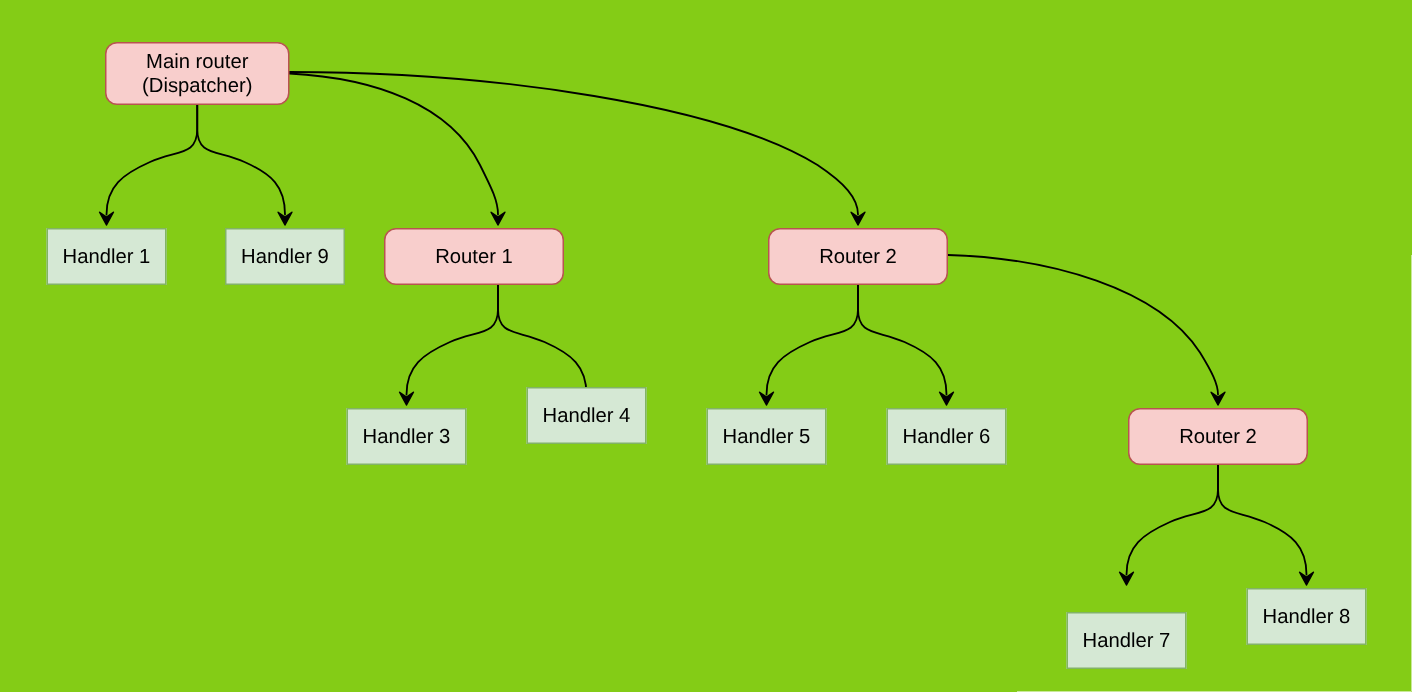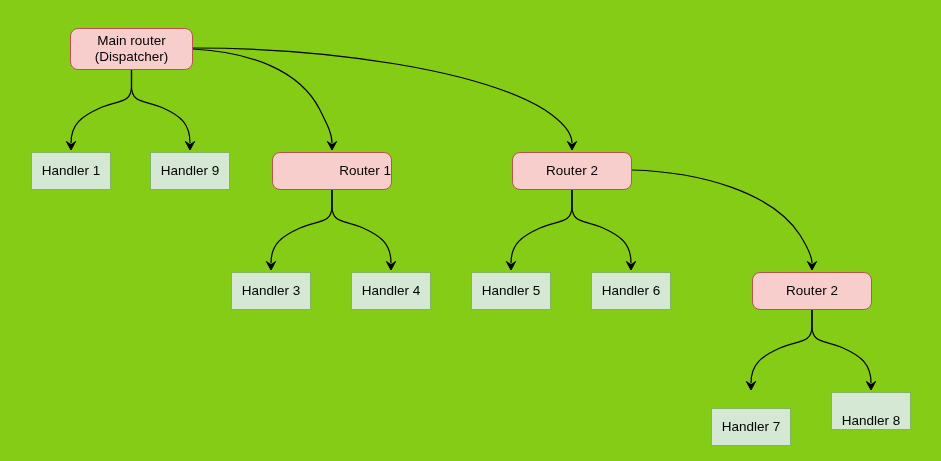--- a/index.html
+++ b/index.html
@@ -87,24 +87,24 @@
       <path class="edge-head" d="M 807.4 261.5 L 812 270 L 816.6 261.5 L 812 264.8 Z" fill="#000000"></path>
       <path class="edge-head" d="M 746.4 381.5 L 751 390 L 755.6 381.5 L 751 384.8 Z" fill="#000000"></path>
       <path class="edge-head" d="M 866.4 381.5 L 871 390 L 875.6 381.5 L 871 384.8 Z" fill="#000000"></path>
     </svg>
 
   <div id="nodes-layer">
       <div class="node node-router" style="left: 70px; top: 28px; width: 123px; height: 42px; background: rgb(248, 206, 204); border-color: rgb(184, 84, 80); color: rgb(0, 0, 0);"><span>Main router
 (Dispatcher)</span></div>
       <div class="node node-handler" style="left: 31px; top: 152px; width: 80px; height: 38px; background: rgb(213, 232, 212); border-color: rgb(130, 179, 102); color: rgb(0, 0, 0);"><span>Handler 1</span></div>
       <div class="node node-handler" style="left: 150px; top: 152px; width: 80px; height: 38px; background: rgb(213, 232, 212); border-color: rgb(130, 179, 102); color: rgb(0, 0, 0);"><span>Handler 9</span></div>
-      <div class="node node-router" style="left: 272px; top: 152px; width: 120px; height: 38px; background: rgb(248, 206, 204); border-color: rgb(184, 84, 80); color: rgb(0, 0, 0); justify-content: flex-end;"><span>Router 1</span></div>
+      <div class="node node-router" style="left: 256px; top: 152px; width: 120px; height: 38px; background: rgb(248, 206, 204); border-color: rgb(184, 84, 80); color: rgb(0, 0, 0);"><span>Router 1</span></div>
       <div class="node node-router" style="left: 512px; top: 152px; width: 120px; height: 38px; background: rgb(248, 206, 204); border-color: rgb(184, 84, 80); color: rgb(0, 0, 0);"><span>Router 2</span></div>
       <div class="node node-handler" style="left: 231px; top: 272px; width: 80px; height: 38px; background: rgb(213, 232, 212); border-color: rgb(130, 179, 102); color: rgb(0, 0, 0);"><span>Handler 3</span></div>
-      <div class="node node-handler" style="left: 351px; top: 272px; width: 80px; height: 38px; background: rgb(213, 232, 212); border-color: rgb(130, 179, 102); color: rgb(0, 0, 0);"><span>Handler 4</span></div>
+      <div class="node node-handler" style="left: 351px; top: 258px; width: 80px; height: 38px; background: rgb(213, 232, 212); border-color: rgb(130, 179, 102); color: rgb(0, 0, 0);"><span>Handler 4</span></div>
       <div class="node node-handler" style="left: 471px; top: 272px; width: 80px; height: 38px; background: rgb(213, 232, 212); border-color: rgb(130, 179, 102); color: rgb(0, 0, 0);"><span>Handler 5</span></div>
       <div class="node node-handler" style="left: 591px; top: 272px; width: 80px; height: 38px; background: rgb(213, 232, 212); border-color: rgb(130, 179, 102); color: rgb(0, 0, 0);"><span>Handler 6</span></div>
       <div class="node node-router" style="left: 752px; top: 272px; width: 120px; height: 38px; background: rgb(248, 206, 204); border-color: rgb(184, 84, 80); color: rgb(0, 0, 0);"><span>Router 2</span></div>
       <div class="node node-handler" style="left: 711px; top: 408px; width: 80px; height: 38px; background: rgb(213, 232, 212); border-color: rgb(130, 179, 102); color: rgb(0, 0, 0);"><span>Handler 7</span></div>
-      <div class="node node-handler" style="left: 831px; top: 392px; width: 80px; height: 38px; background: rgb(213, 232, 212); border-color: rgb(130, 179, 102); color: rgb(0, 0, 0); align-items: flex-end;"><span>Handler 8</span></div>
+      <div class="node node-handler" style="left: 831px; top: 392px; width: 80px; height: 38px; background: rgb(213, 232, 212); border-color: rgb(130, 179, 102); color: rgb(0, 0, 0);"><span>Handler 8</span></div>
     </div>
 
 </div>
 
 </body></html>

